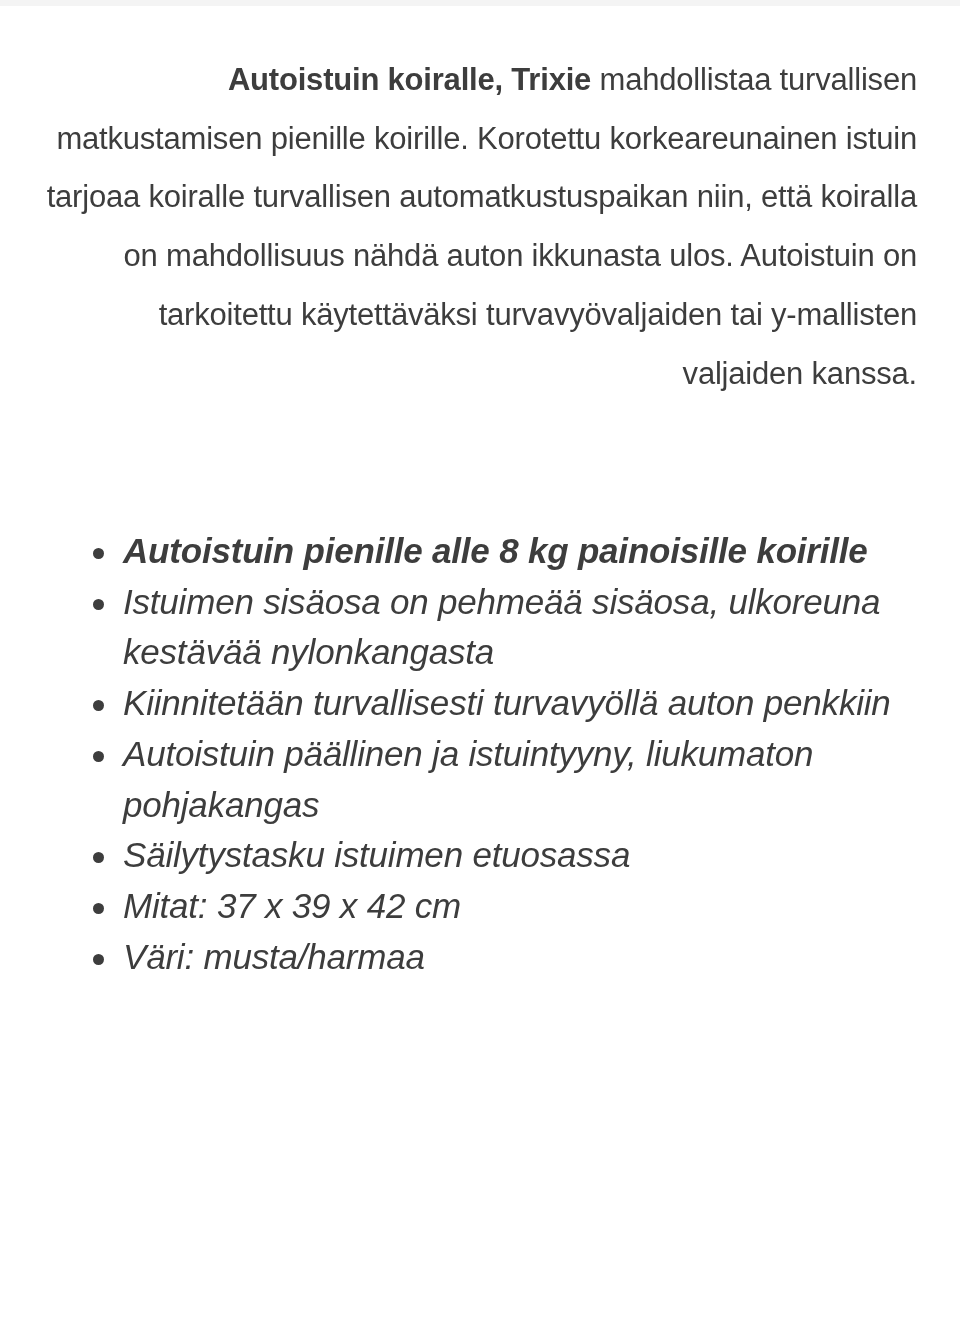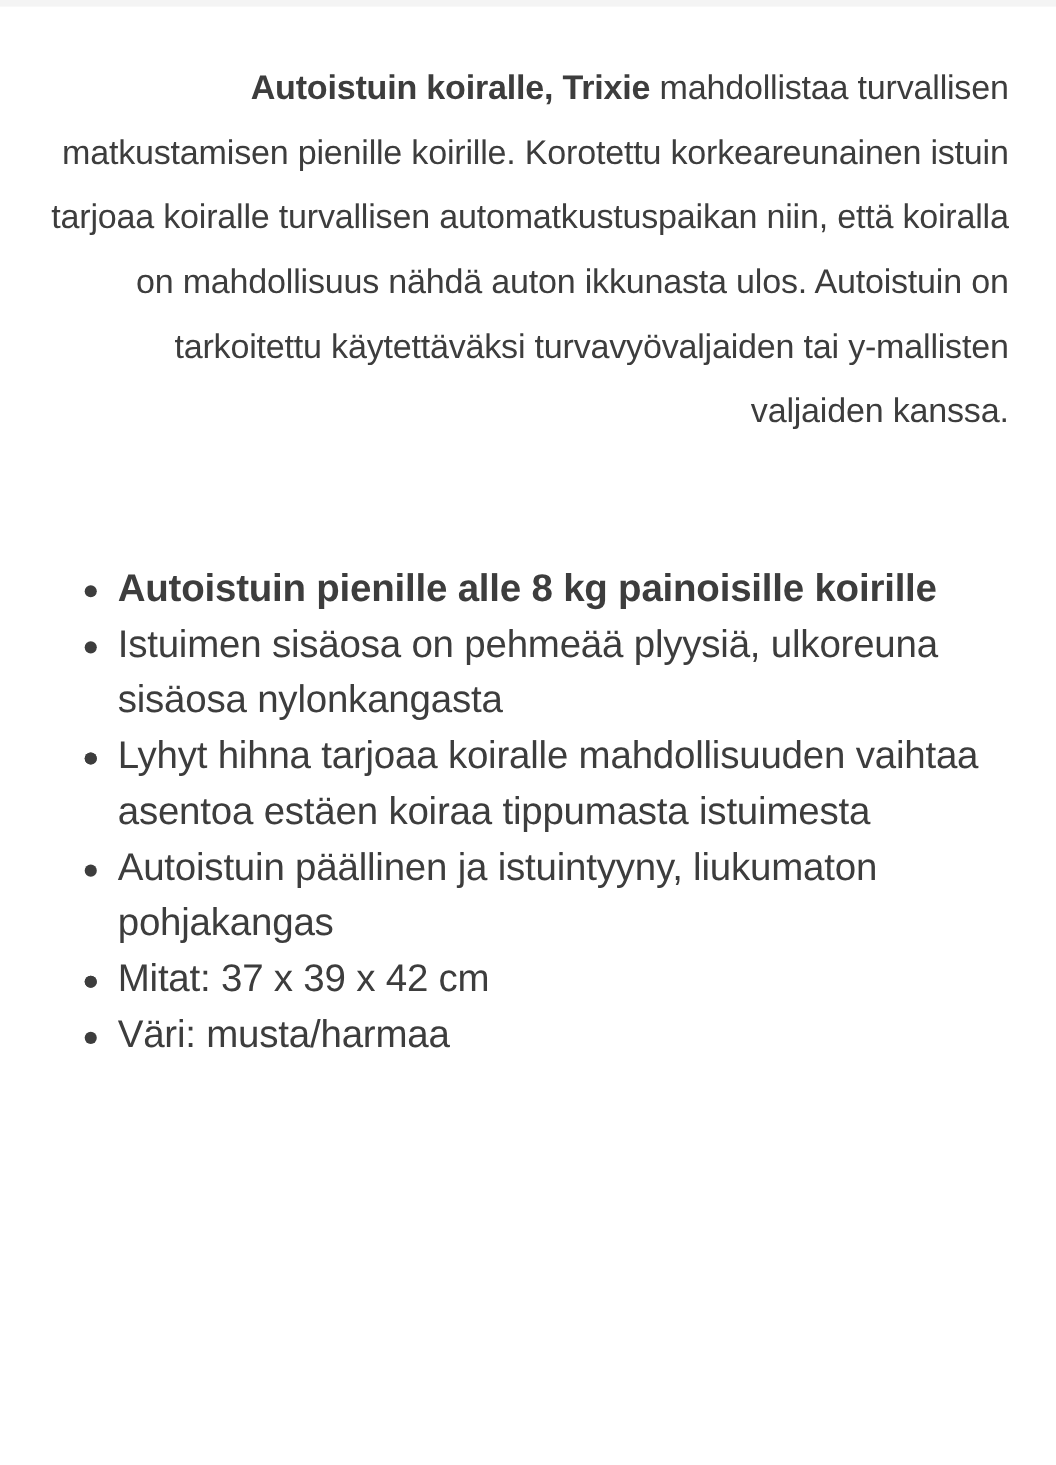--- a/index.html
+++ b/index.html
@@ -33,26 +33,27 @@
       font-size: 31px;
       line-height: 58.7px;
       letter-spacing: -0.2px;
       text-align: right;
     }
     .intro strong {
       font-weight: bold;
     }
     .features {
       list-style: none;
-      margin: 0;
+      margin: 16px;
       padding: 0;
       position: absolute;
       top: 510px;
       left: 107px;
       width: 800px;
+      font-style: italic;
     }
     .features li {
       position: relative;
       font-size: 35px;
       line-height: 50.7px;
       letter-spacing: -0.2px;
     }
     .features li .bullet {
       position: absolute;
       left: -30px;
@@ -70,20 +71,19 @@
 <body>
 
 <div class="top-strip"></div>
 
 <div class="content">
   <p class="intro"><strong>Autoistuin koiralle, Trixie</strong><span> mahdollistaa turvallisen matkustamisen pienille koirille. Korotettu korkeareunainen istuin tarjoaa koiralle turvallisen automatkustuspaikan niin, että koiralla on mahdollisuus nähdä auton ikkunasta ulos. Autoistuin on tarkoitettu käytettäväksi turvavyövaljaiden tai y-mallisten valjaiden kanssa.</span></p>
 </div>
 
 <ul class="features">
   <li class="bold"><span class="bullet"></span><span>Autoistuin pienille alle 8 kg painoisille koirille</span></li>
-  <li><span class="bullet"></span><span>Istuimen sisäosa on pehmeää plyysiä, ulkoreuna sisäosa nylonkangasta</span></li>
-  <li><span class="bullet"></span></li>
-  <li><span class="bullet"></span><span>Lyhyt hihna tarjoaa koiralle mahdollisuuden vaihtaa asentoa estäen koiraa tippumasta istuimesta</span></li>
+  <li><span class="bullet"></span><span>Istuimen sisäosa on pehmeää sisäosa, ulkoreuna kestävää nylonkangasta</span></li>
+  <li><span class="bullet"></span><span>Kiinnitetään turvallisesti turvavyöllä auton penkkiin</span></li>
   <li><span class="bullet"></span><span>Autoistuin päällinen ja istuintyyny, liukumaton pohjakangas</span></li>
-  <li><span class="bullet"></span></li>
+  <li><span class="bullet"></span><span>Säilytystasku istuimen etuosassa</span></li>
   <li><span class="bullet"></span><span>Mitat: 37 x 39 x 42 cm</span></li>
   <li><span class="bullet"></span><span>Väri: musta/harmaa</span></li>
 </ul>
 
 </body></html>

